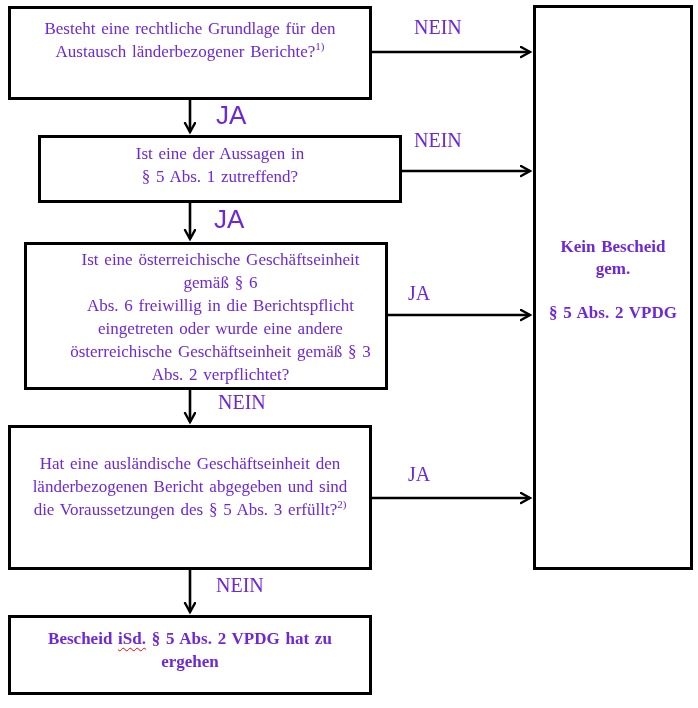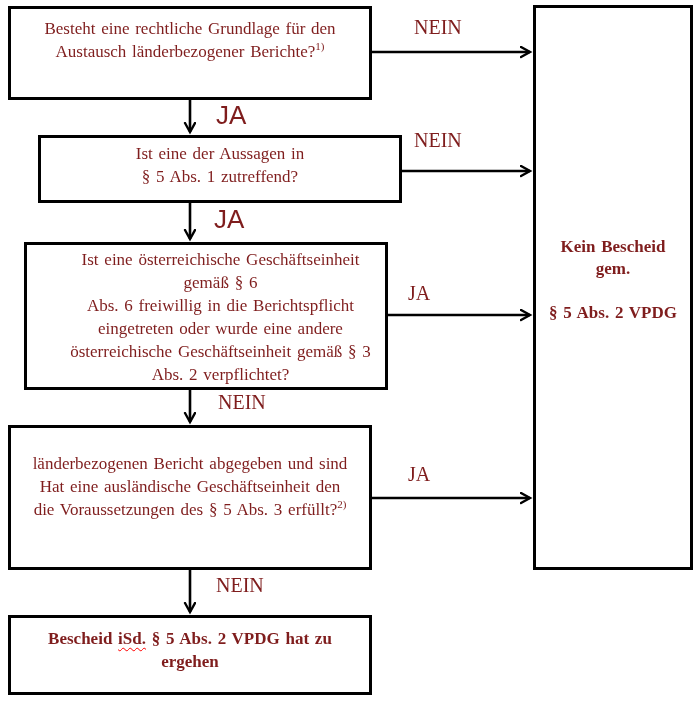--- a/index.html
+++ b/index.html
@@ -6,21 +6,21 @@
     margin: 0;
     padding: 0;
     background: #ffffff;
   }
   #canvas {
     position: relative;
     width: 698px;
     height: 708px;
     background: #ffffff;
     font-family: "Liberation Serif", serif;
-    color: #7f1d1d;
+    color: #6d28d9;
     overflow: hidden;
   }
   #connectors {
     position: absolute;
     left: 0;
     top: 0;
     width: 698px;
     height: 708px;
     pointer-events: none;
   }
@@ -113,22 +113,22 @@
   <div id="box3" class="box">
     <div class="line">Ist eine österreichische Geschäftseinheit</div>
     <div class="line">gemäß § 6</div>
     <div class="line">Abs. 6 freiwillig in die Berichtspflicht</div>
     <div class="line">eingetreten oder wurde eine andere</div>
     <div class="line">österreichische Geschäftseinheit gemäß § 3</div>
     <div class="line">Abs. 2 verpflichtet?</div>
   </div>
 
   <div id="box4" class="box">
+    <div class="line">Hat eine ausländische Geschäftseinheit den</div>
     <div class="line">länderbezogenen Bericht abgegeben und sind</div>
-    <div class="line">Hat eine ausländische Geschäftseinheit den</div>
     <div class="line"><span>die Voraussetzungen des § 5 Abs. 3 erfüllt?</span><sup>2)</sup></div>
   </div>
 
   <div id="box5" class="box">
     <div class="line"><span>Bescheid </span><span class="squiggle">iSd.</span><span> § 5 Abs. 2 VPDG hat zu</span></div>
     <div class="line">ergehen</div>
   </div>
 
   <div id="result-box" class="box">
     <div class="line">Kein Bescheid</div>

